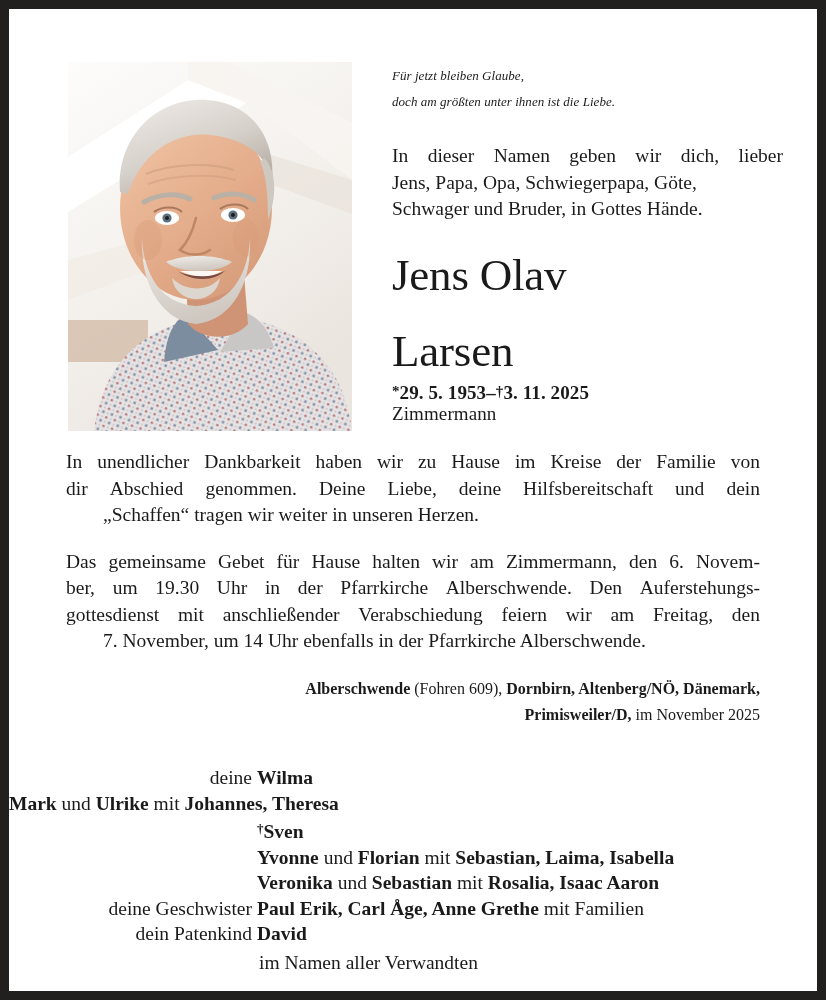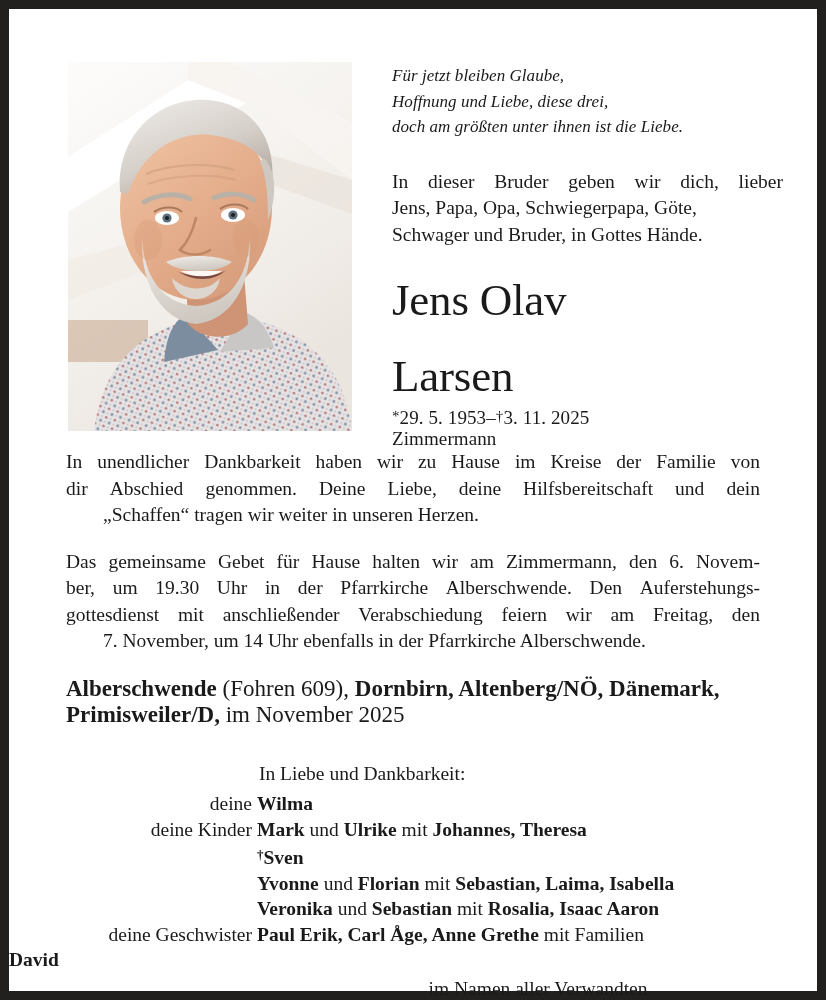--- a/index.html
+++ b/index.html
@@ -54,21 +54,21 @@
   .right-col {
     position: absolute;
     left: 383px;
     top: 0;
     width: 391px;
   }
 
   .verse {
     margin-top: 54px;
     font-style: italic;
-    font-size: 17px;
+    font-size: 13px;
     line-height: 25.5px;
     letter-spacing: 0.05px;
   }
   .verse div { white-space: nowrap; }
 
   .dedication {
     margin-top: 29px;
     font-size: 19.5px;
     line-height: 26.5px;
     text-align: justify;
@@ -84,21 +84,21 @@
   .name-line {
     font-size: 45px;
     line-height: 48px;
     letter-spacing: -0.2px;
     white-space: nowrap;
     margin-top: 28px;
   }
   .dates-line {
     margin-top: 6px;
     font-size: 19px;
-    font-weight: normal;
+    font-weight: bold;
     line-height: 21px;
     letter-spacing: 0.1px;
     white-space: nowrap;
   }
   .dates-line .sym { font-size: 15px; vertical-align: 3px; }
   .role-line {
     font-size: 19px;
     font-weight: normal;
     line-height: 22px;
     letter-spacing: 0.1px;
@@ -116,23 +116,24 @@
     line-height: 26.5px;
     text-align: justify;
     text-align-last: left;
     margin: 0 0 20px 0;
   }
   .para .jline { display: flex; justify-content: space-between; }
   .para .jline span { white-space: pre; }
   .para .last { display: block; white-space: nowrap; margin-left: 37px; }
 
   .places {
-    font-size: 23px;
+    font-size: 16px;
     line-height: 26.5px;
     margin: 21px 0 15px 0;
+    text-align: right;
   }
   .places b { font-weight: bold; }
   .places div { white-space: nowrap; }
 
   
   .family {
     position: absolute;
     left: 0;
     top: 752px;
     width: 100%;
@@ -160,21 +161,20 @@
   }
   .fam-names { flex: 1 1 auto; }
   .fam-names b { font-weight: bold; text-align: right; }
   .fam-names .sup { font-size: 13px; vertical-align: 5px; font-weight: bold; }
   .fam-foot {
     margin-left: 250px;
     margin-top: 3px;
     font-size: 19.5px;
     line-height: 26px;
     white-space: nowrap;
-    text-align: center;
   }
 </style>
 </head>
 <body>
 
 <div class="notice-frame">
   <div class="notice-page">
 
     <div class="top-block">
 
@@ -264,29 +264,28 @@
 
           <ellipse cx="80" cy="178" rx="14" ry="20" fill="#d79a78" opacity="0.35"></ellipse>
           <ellipse cx="178" cy="176" rx="13" ry="19" fill="#d79a78" opacity="0.3"></ellipse>
         </svg>
       </div>
 
       <div class="right-col">
 
         <div class="verse">
           <div>Für jetzt bleiben Glaube,</div>
-          <div>Hoffnung und Liebe, diese drei,</div>
           <div>doch am größten unter ihnen ist die Liebe.</div>
         </div>
 
         <div class="dedication">
           <div class="j1">
               <span>In</span>
               <span>dieser</span>
-              <span>Bruder</span>
+              <span>Namen</span>
               <span>geben</span>
               <span>wir</span>
               <span>dich,</span>
               <span>lieber</span>
             </div>
           <div>Jens, Papa, Opa, Schwiegerpapa, Göte,</div>
           <div>Schwager und Bruder, in Gottes Hände.</div>
         </div>
 
         <div class="name-block">
@@ -378,47 +377,46 @@
           <b>Alberschwende</b><span> (Fohren 609), </span><b>Dornbirn, Altenberg/NÖ, Dänemark,</b>
         </div>
         <div>
           <b>Primisweiler/D,</b><span> im November 2025</span>
         </div>
       </div>
 
     </div>
 
     <div class="family">
-      <div class="fam-head">In Liebe und Dankbarkeit:</div>
       <div class="fam-rows">
           <div class="fam-row">
             <div class="fam-label">deine</div>
             <div class="fam-names"><b>Wilma</b></div>
           </div>
           <div class="fam-row">
-            <div class="fam-label">deine Kinder</div>
             <div class="fam-names"><b>Mark</b><span> und </span><b>Ulrike</b><span> mit </span><b>Johannes, Theresa</b></div>
           </div>
           <div class="fam-row">
             <div class="fam-label"></div>
             <div class="fam-names"><b class="sup">†</b><b>Sven</b></div>
           </div>
           <div class="fam-row">
             <div class="fam-label"></div>
             <div class="fam-names"><b>Yvonne</b><span> und </span><b>Florian</b><span> mit </span><b>Sebastian, Laima, Isabella</b></div>
           </div>
           <div class="fam-row">
             <div class="fam-label"></div>
             <div class="fam-names"><b>Veronika</b><span> und </span><b>Sebastian</b><span> mit </span><b>Rosalia, Isaac Aaron</b></div>
           </div>
           <div class="fam-row">
             <div class="fam-label">deine Geschwister</div>
             <div class="fam-names"><b>Paul Erik, Carl Åge, Anne Grethe</b><span> mit Familien</span></div>
           </div>
           <div class="fam-row">
+            <div class="fam-label">dein Patenkind</div>
             <div class="fam-names"><b>David</b></div>
           </div>
         </div>
       <div class="fam-foot">im Namen aller Verwandten</div>
     </div>
 
   </div>
 </div>
 
 </body></html>

